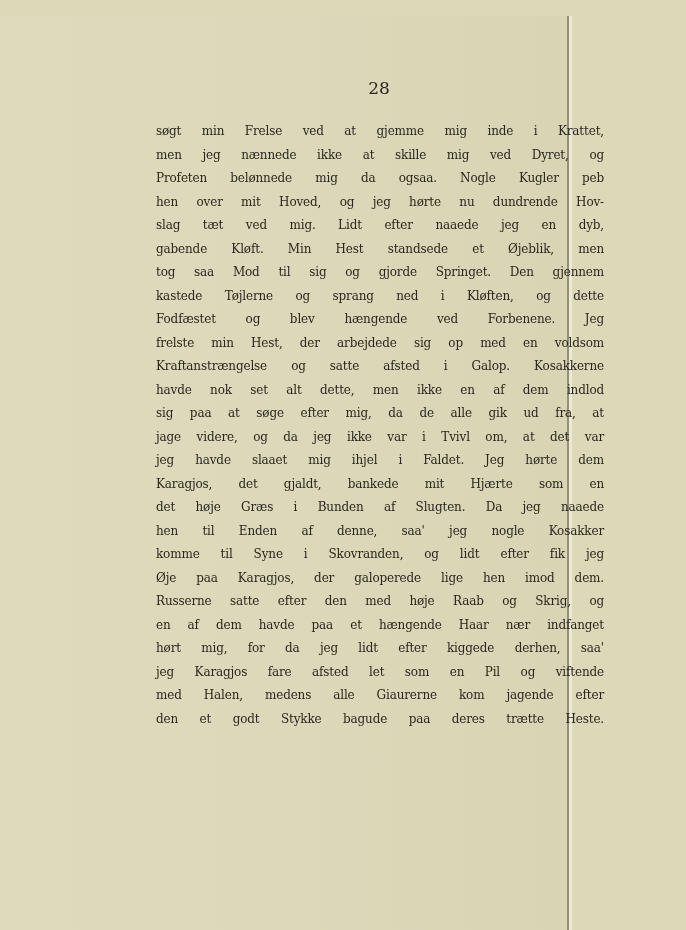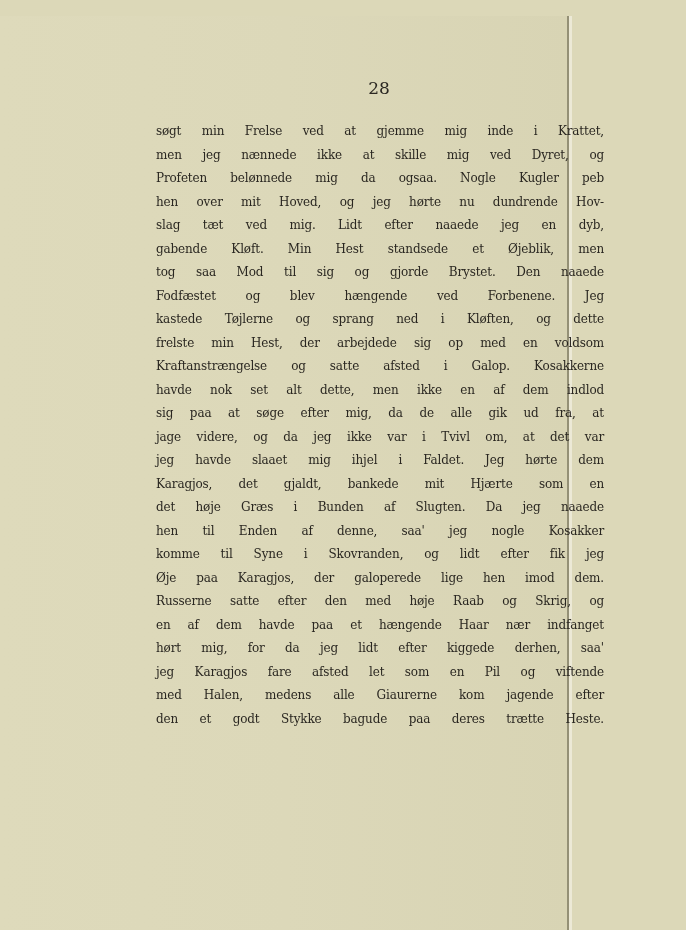--- a/index.html
+++ b/index.html
@@ -80,23 +80,23 @@
 
   <div class="page-number">28</div>
 
   <div class="text-block">
     <span class="line">søgt min Frelse ved at gjemme mig inde i Krattet,</span>
     <span class="line">men jeg nænnede ikke at skille mig ved Dyret, og</span>
     <span class="line">Profeten belønnede mig da ogsaa. Nogle Kugler peb</span>
     <span class="line">hen over mit Hoved, og jeg hørte nu dundrende Hov-</span>
     <span class="line">slag tæt ved mig. Lidt efter naaede jeg en dyb,</span>
     <span class="line">gabende Kløft. Min Hest standsede et Øjeblik, men</span>
-    <span class="line">tog saa Mod til sig og gjorde Brystet. Den naaede</span>
+    <span class="line">tog saa Mod til sig og gjorde Springet. Den gjennem</span>
+    <span class="line">kastede Tøjlerne og sprang ned i Kløften, og dette</span>
     <span class="line">Fodfæstet og blev hængende ved Forbenene. Jeg</span>
-    <span class="line">kastede Tøjlerne og sprang ned i Kløften, og dette</span>
     <span class="line">frelste min Hest, der arbejdede sig op med en voldsom</span>
     <span class="line">Kraftanstrængelse og satte afsted i Galop. Kosakkerne</span>
     <span class="line">havde nok set alt dette, men ikke en af dem indlod</span>
     <span class="line">sig paa at søge efter mig, da de alle gik ud fra, at</span>
     <span class="line">jage videre, og da jeg ikke var i Tvivl om, at det var</span>
     <span class="line">jeg havde slaaet mig ihjel i Faldet. Jeg hørte dem</span>
     <span class="line">Karagjos, det gjaldt, bankede mit Hjærte som en</span>
     <span class="line">det høje Græs i Bunden af Slugten. Da jeg naaede</span>
     <span class="line">hen til Enden af denne, saa' jeg nogle Kosakker</span>
     <span class="line">komme til Syne i Skovranden, og lidt efter fik jeg</span>

